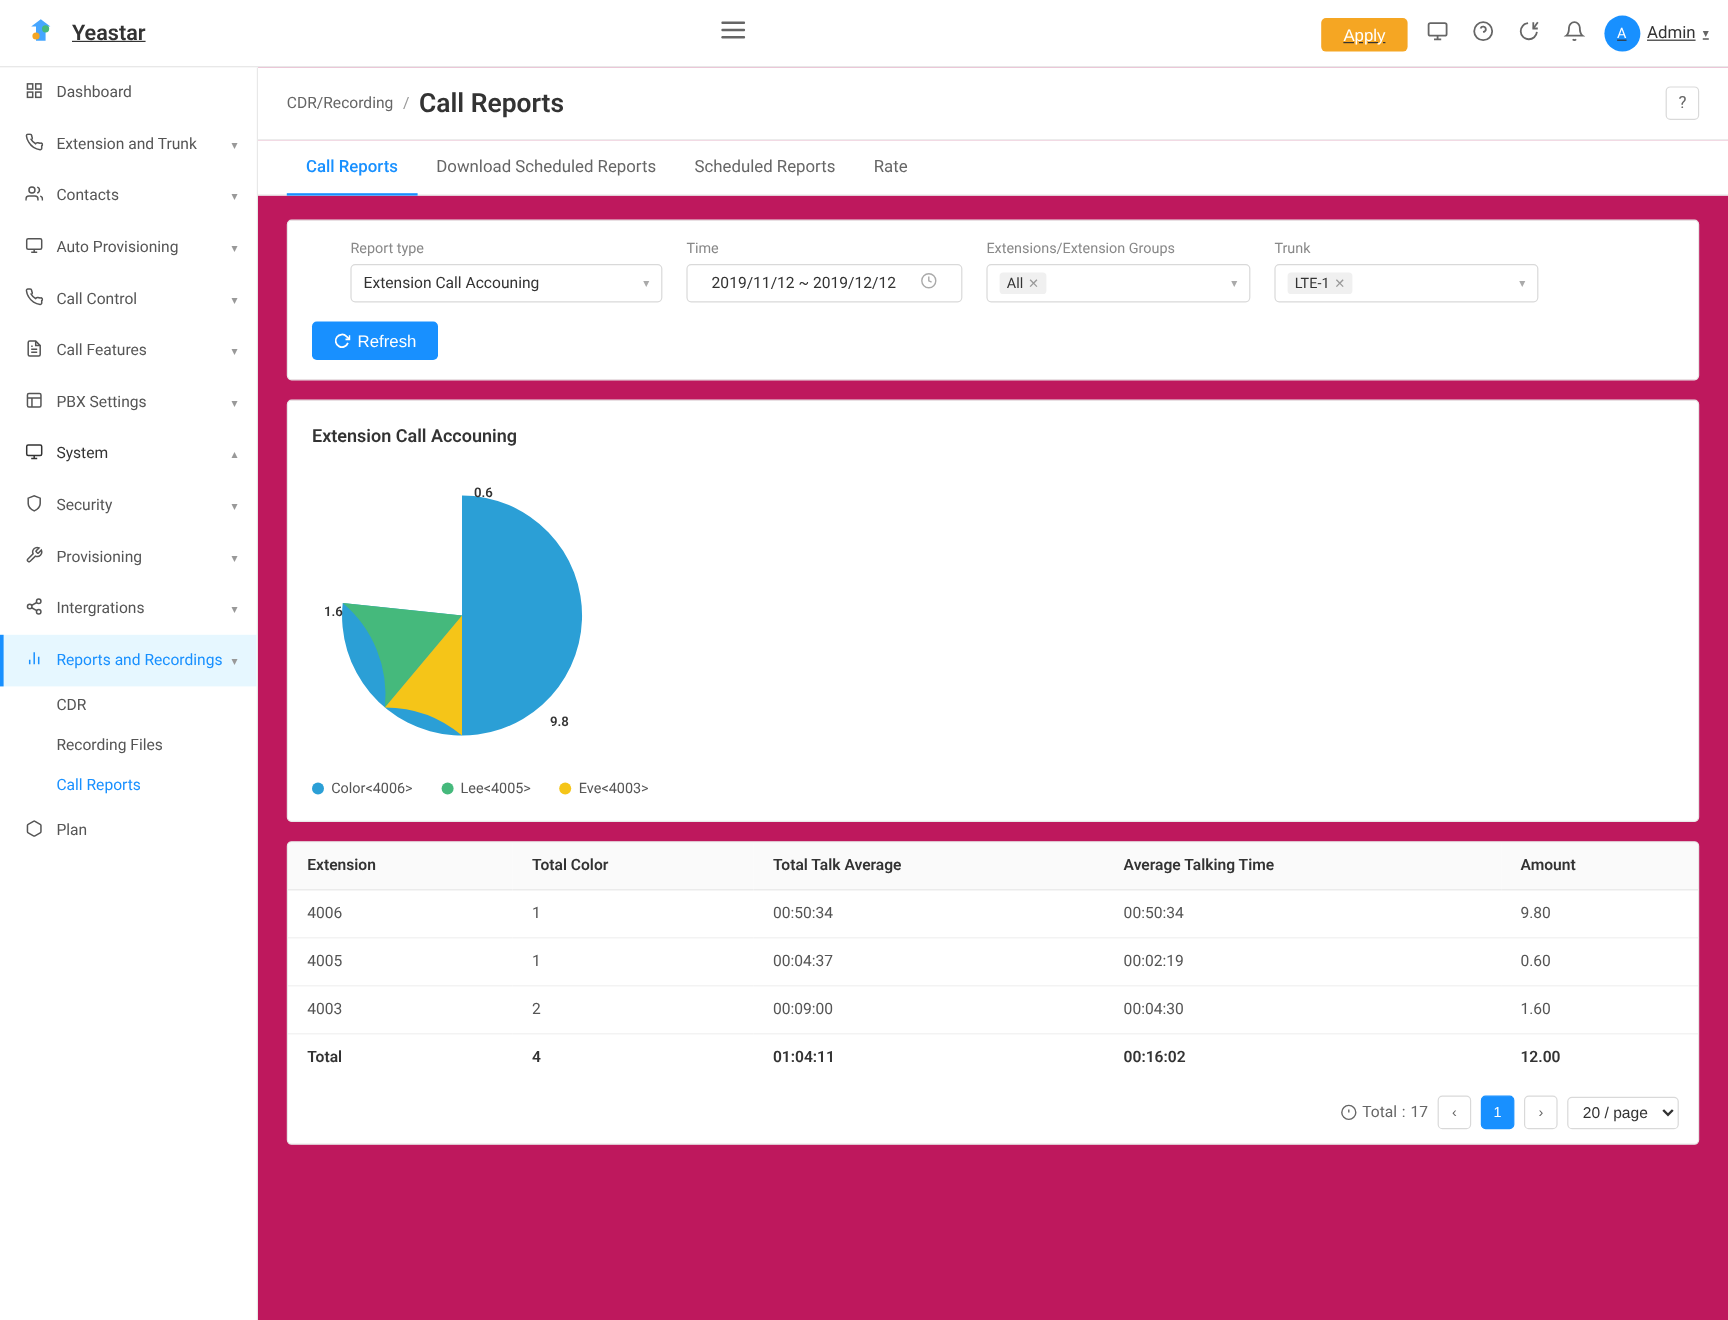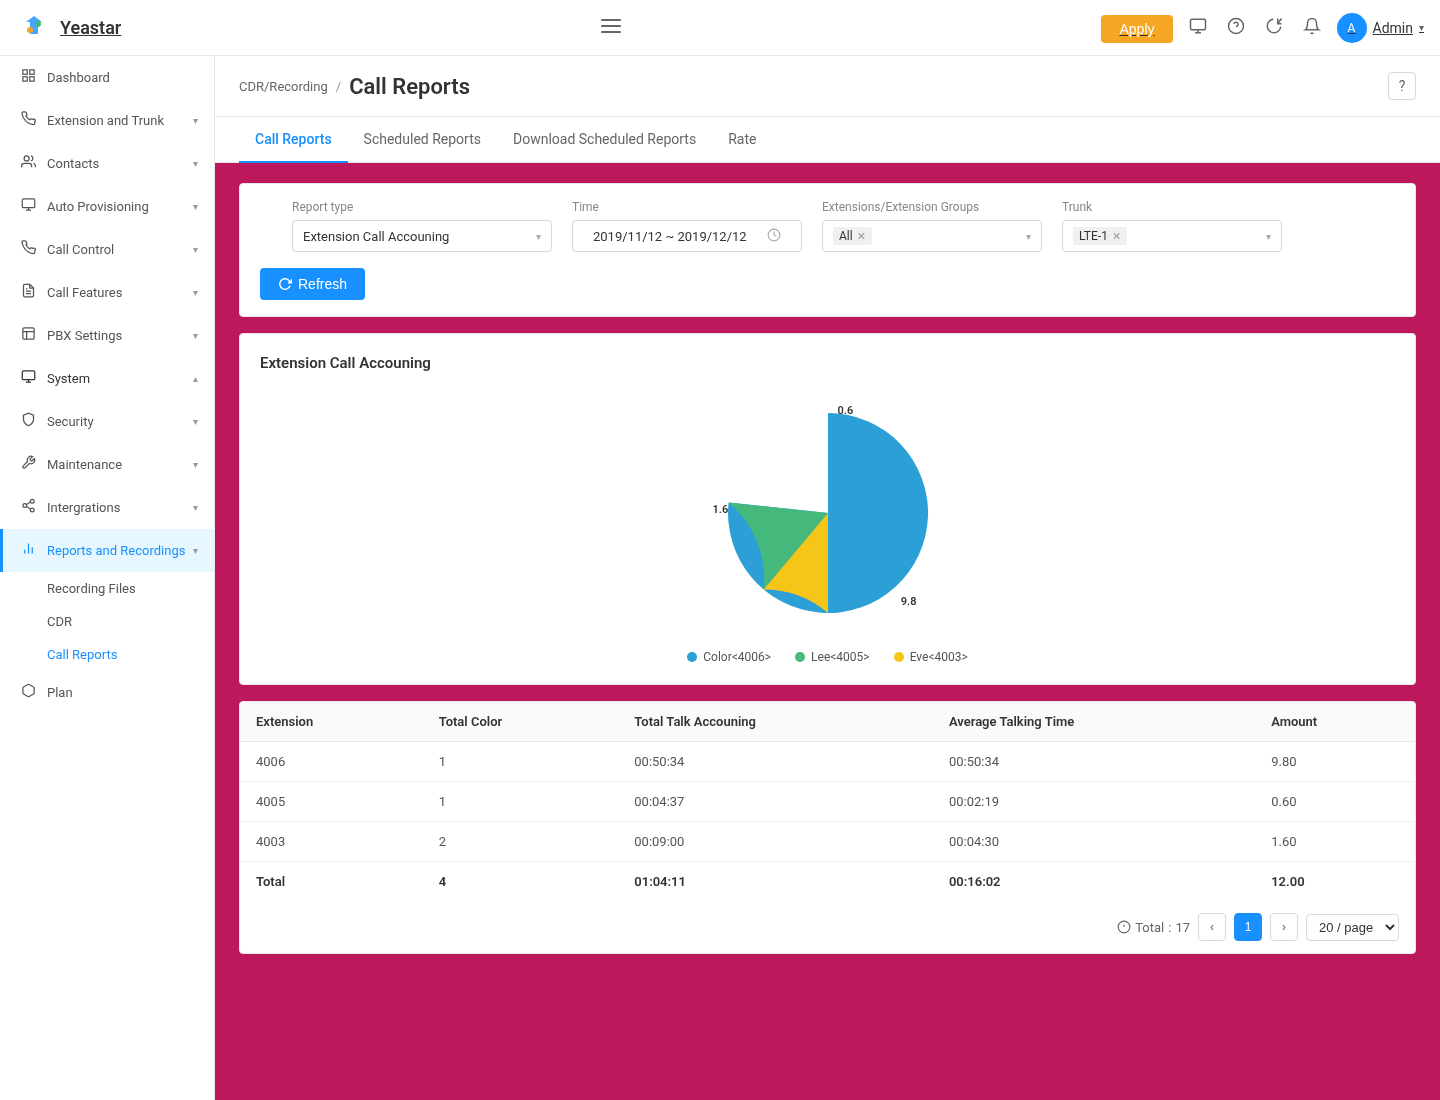--- a/index.html
+++ b/index.html
@@ -187,21 +187,21 @@
 
     
     .chart-section {
       background: #fff;
       border: 1px solid #e8e8e8;
       border-radius: 4px;
       padding: 20px;
       margin-bottom: 16px;
     }
     .chart-title { font-size: 15px; font-weight: 600; color: #333; margin-bottom: 16px; }
-    .chart-area { display: flex; flex-direction: column; align-items: center; }
+    .chart-area { display: flex; flex-direction: column; }
     .chart-legend { display: flex; gap: 24px; margin-top: 12px; align-items: center; }
     .legend-item { display: flex; align-items: center; gap: 6px; font-size: 12px; color: #555; }
     .legend-dot { width: 10px; height: 10px; border-radius: 50%; }
 
     
     .table-section {
       background: #fff;
       border: 1px solid #e8e8e8;
       border-radius: 4px;
       overflow: hidden;
@@ -435,21 +435,21 @@
       </div>
       <span class="sidebar-chevron">▾</span>
     </div>
     <div class="sidebar-item">
       <div class="sidebar-item-left">
         <span class="sidebar-icon">
           <svg width="15" height="15" viewBox="0 0 24 24" fill="none" stroke="currentColor" stroke-width="2">
               <path d="M14.7 6.3a1 1 0 0 0 0 1.4l1.6 1.6a1 1 0 0 0 1.4 0l3.77-3.77a6 6 0 0 1-7.94 7.94l-6.91 6.91a2.12 2.12 0 0 1-3-3l6.91-6.91a6 6 0 0 1 7.94-7.94l-3.76 3.76z"></path>
             </svg>
         </span>
-        <span class="sidebar-label">Maintenance</span>
+        <span class="sidebar-label">Provisioning</span>
       </div>
       <span class="sidebar-chevron">▾</span>
     </div>
     <div class="sidebar-item">
       <div class="sidebar-item-left">
         <span class="sidebar-icon">
           <svg width="15" height="15" viewBox="0 0 24 24" fill="none" stroke="currentColor" stroke-width="2">
               <circle cx="18" cy="5" r="3"></circle>
               <circle cx="6" cy="12" r="3"></circle>
               <circle cx="18" cy="19" r="3"></circle>
@@ -468,24 +468,24 @@
               <line x1="18" y1="20" x2="18" y2="10"></line>
               <line x1="12" y1="20" x2="12" y2="4"></line>
               <line x1="6" y1="20" x2="6" y2="14"></line>
             </svg>
         </span>
         <span class="sidebar-label">Reports and Recordings</span>
       </div>
       <span class="sidebar-chevron">▾</span>
     </div>
     <div class="sidebar-sub-item">
+      <span>CDR</span>
+    </div>
+    <div class="sidebar-sub-item">
       <span>Recording Files</span>
-    </div>
-    <div class="sidebar-sub-item">
-      <span>CDR</span>
     </div>
     <div class="sidebar-sub-item active">
       <span>Call Reports</span>
     </div>
     <div class="sidebar-item">
       <div class="sidebar-item-left">
         <span class="sidebar-icon">
           <svg width="15" height="15" viewBox="0 0 24 24" fill="none" stroke="currentColor" stroke-width="2">
               <path d="M21 16V8a2 2 0 0 0-1-1.73l-7-4a2 2 0 0 0-2 0l-7 4A2 2 0 0 0 3 8v8a2 2 0 0 0 1 1.73l7 4a2 2 0 0 0 2 0l7-4A2 2 0 0 0 21 16z"></path>
             </svg>
@@ -506,24 +506,24 @@
       <div class="help-icon">
         <span>?</span>
       </div>
     </div>
 
     <div class="tabs-container">
       <div class="tab active">
         <span>Call Reports</span>
       </div>
       <div class="tab">
+        <span>Download Scheduled Reports</span>
+      </div>
+      <div class="tab">
         <span>Scheduled Reports</span>
-      </div>
-      <div class="tab">
-        <span>Download Scheduled Reports</span>
       </div>
       <div class="tab">
         <span>Rate</span>
       </div>
     </div>
 
     <div class="content-body">
 
       <div class="filter-row">
         <div class="filter-fields">
@@ -616,21 +616,21 @@
           </div>
         </div>
       </div>
 
       <div class="table-section">
         <table>
           <thead>
             <tr>
               <th>Extension</th>
               <th>Total Color</th>
-              <th>Total Talk Accouning</th>
+              <th>Total Talk Average</th>
               <th>Average Talking Time</th>
               <th>Amount</th>
             </tr>
           </thead>
           <tbody>
             <tr>
               <td>4006</td>
               <td>1</td>
               <td>00:50:34</td>
               <td>00:50:34</td>

